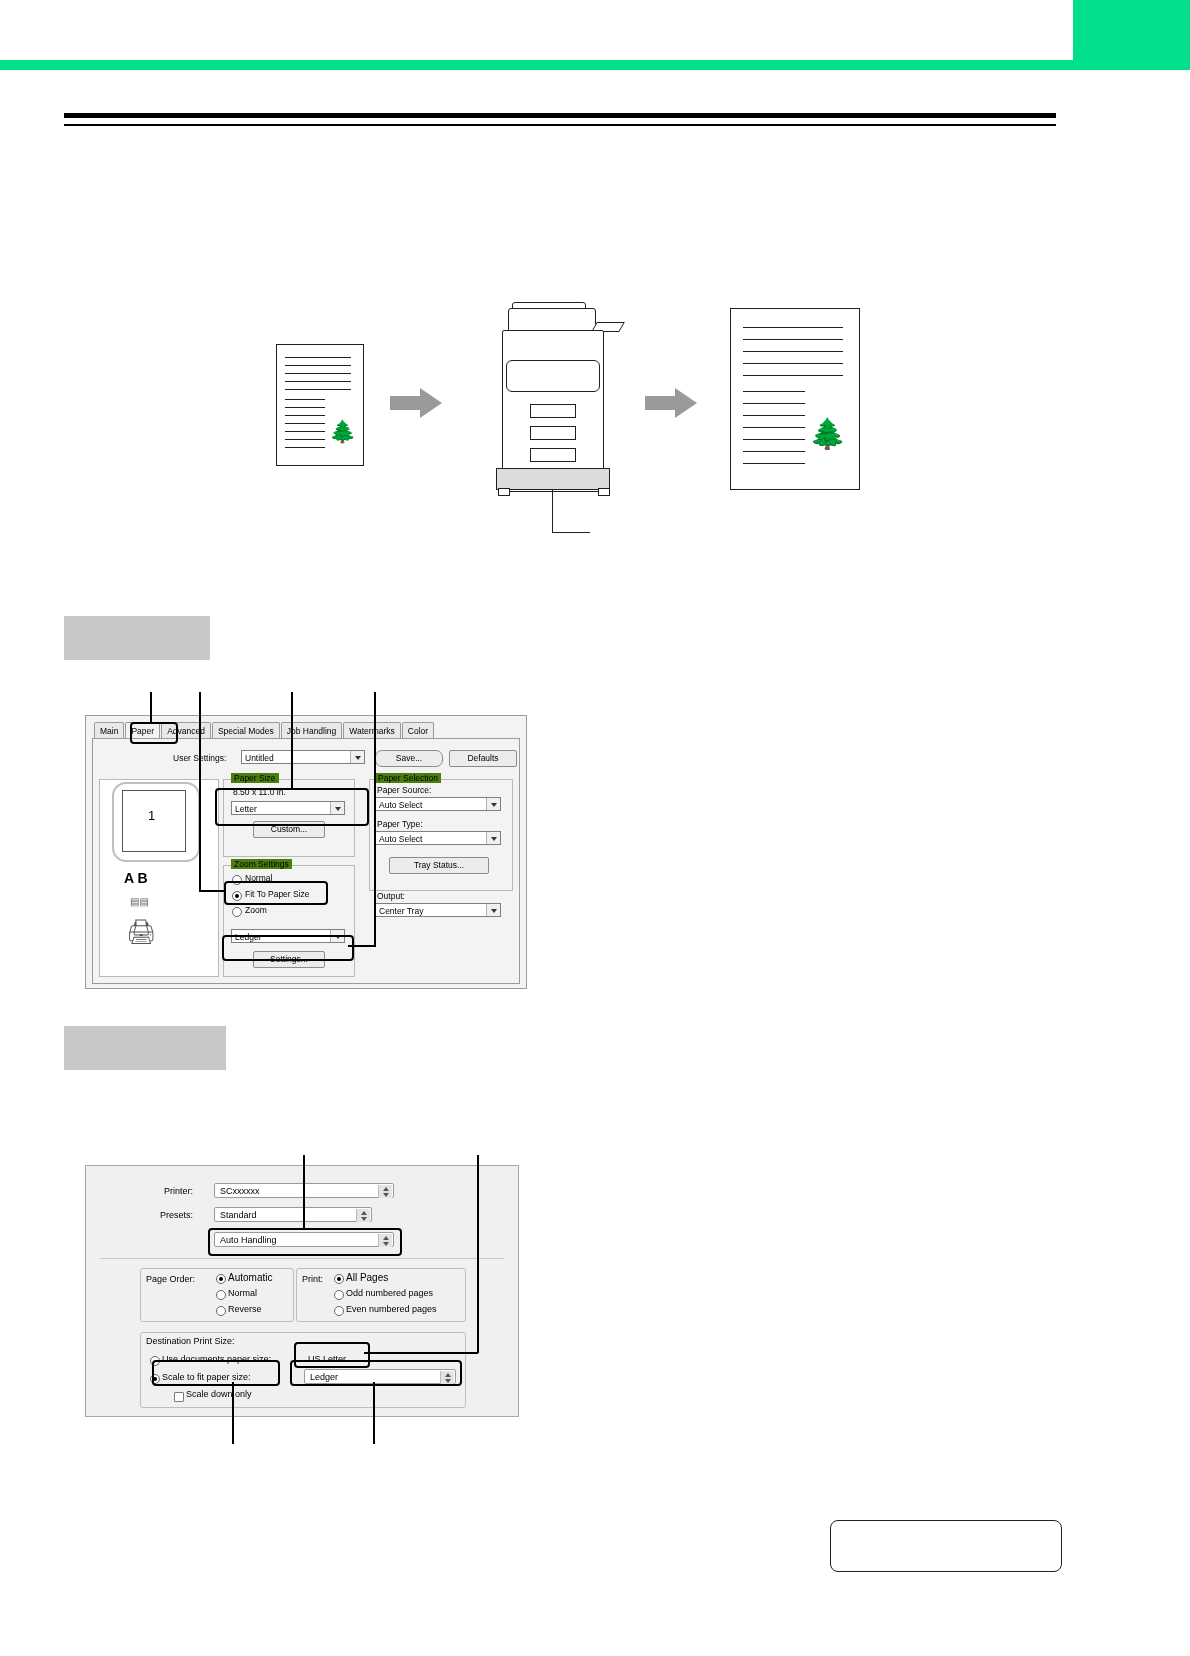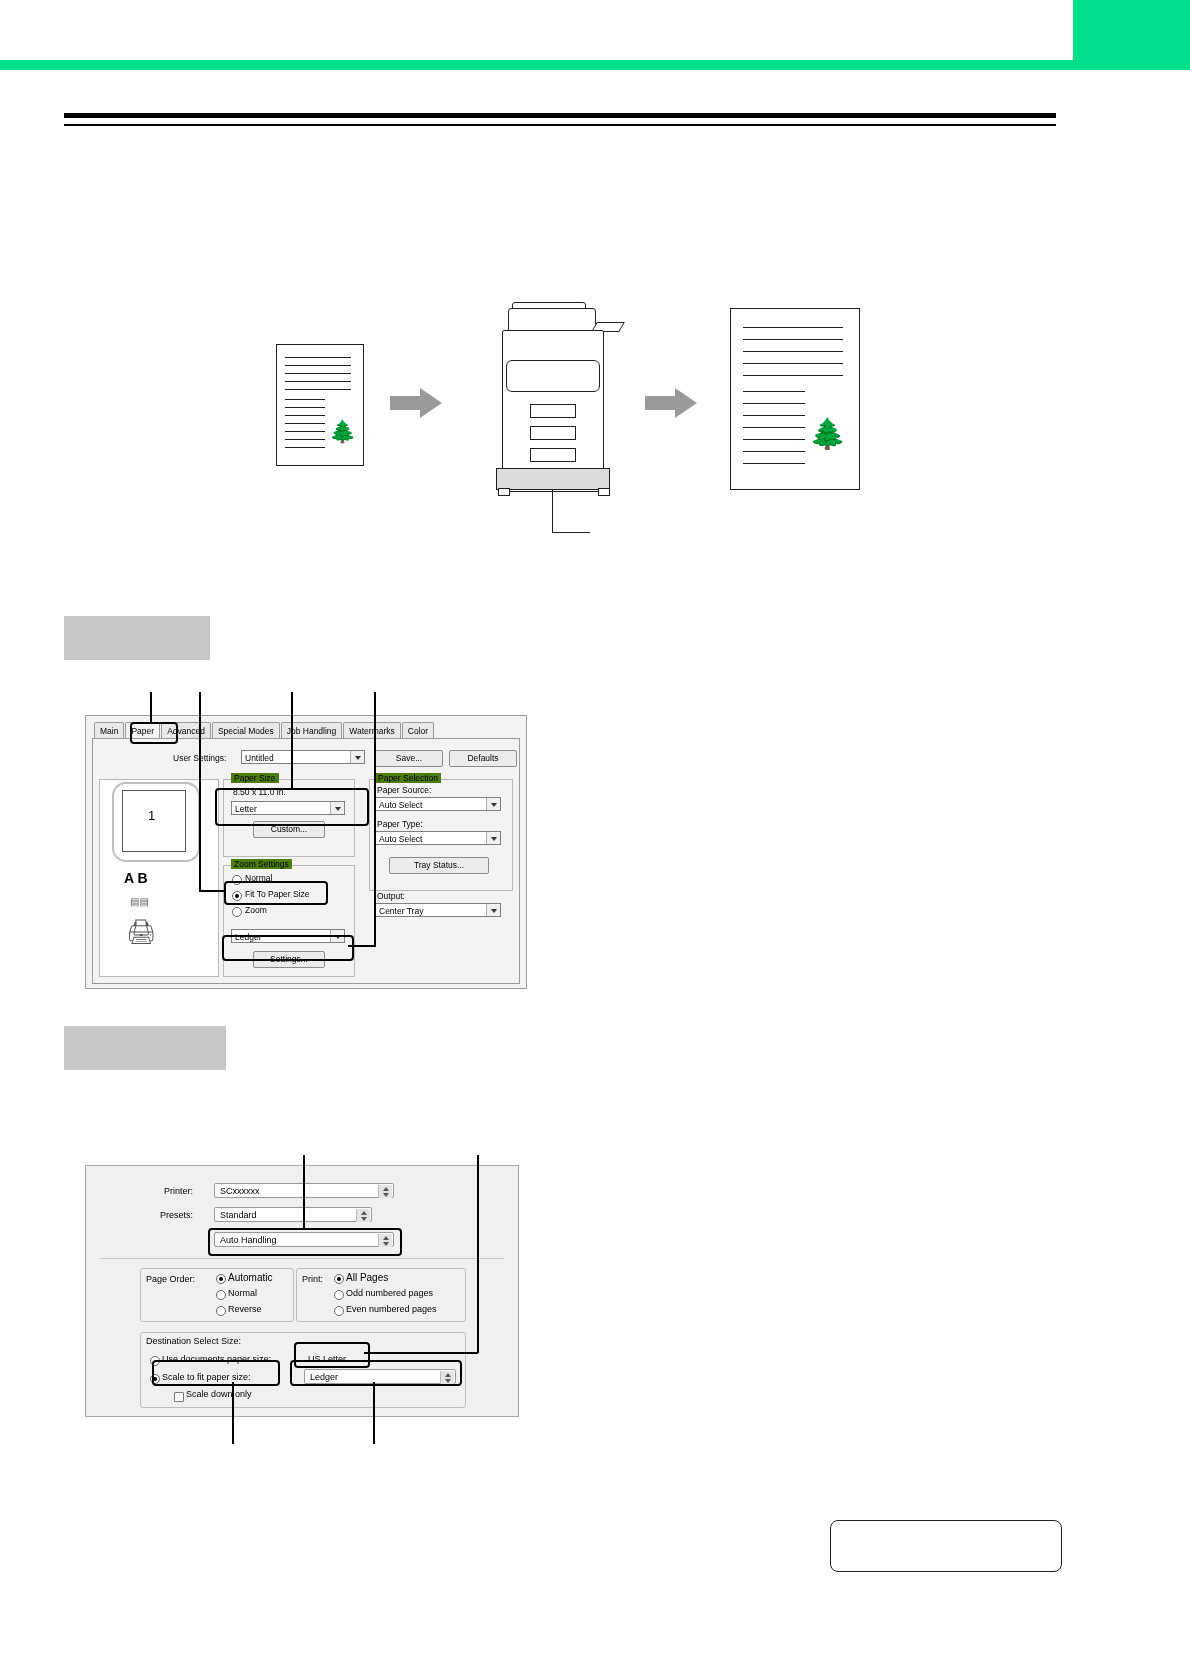--- a/index.html
+++ b/index.html
@@ -229,21 +229,21 @@
     <div class="tab">Color</div>
   </div>
 
   <div class="win-inner">
 
     <div class="fld-label" style="left:80px;top:14px;">User Settings:</div>
     <div class="combo" style="left:148px;top:11px;width:124px;">
       <span>Untitled</span>
       <span class="arrow"></span>
     </div>
-    <div class="btn" style="left:282px;top:11px;width:66px;">Save...</div>
+    <div class="btn" style="left:282px;top:11px;width:66px;border-radius:7px;">Save...</div>
     <div class="btn" style="left:356px;top:11px;width:66px;">Defaults</div>
 
     <div class="preview-pane">
       <div class="pv-round"></div>
       <div class="pv-sheet"></div>
       <div class="pv-num">1</div>
       <div class="pv-AB">A B</div>
       <div class="txt" style="left:30px;top:116px;font-size:10px;color:#666;">▤▤</div>
       <div class="txt" style="left:26px;top:138px;font-size:24px;color:#555;">🖨</div>
     </div>
@@ -344,21 +344,21 @@
   <div class="mac-group" style="left:210px;top:102px;width:168px;height:52px;"></div>
   <div class="txt" style="left:216px;top:108px;font-size:9px;">Print:</div>
   <div class="radio on" style="left:248px;top:108px;"></div>
   <div class="txt" style="left:260px;top:106px;font-size:10px;">All Pages</div>
   <div class="radio" style="left:248px;top:124px;"></div>
   <div class="txt" style="left:260px;top:122px;font-size:9px;">Odd numbered pages</div>
   <div class="radio" style="left:248px;top:140px;"></div>
   <div class="txt" style="left:260px;top:138px;font-size:9px;">Even numbered pages</div>
 
   <div class="mac-group" style="left:54px;top:166px;width:324px;height:74px;"></div>
-  <div class="txt" style="left:60px;top:170px;font-size:9px;">Destination Select Size:</div>
+  <div class="txt" style="left:60px;top:170px;font-size:9px;">Destination Print Size:</div>
 
   <div class="radio" style="left:64px;top:190px;"></div>
   <div class="txt" style="left:76px;top:188px;font-size:9px;">Use documents paper size:</div>
   <div class="txt" style="left:222px;top:188px;font-size:9px;">US Letter</div>
 
   <div class="radio on" style="left:64px;top:208px;"></div>
   <div class="txt" style="left:76px;top:206px;font-size:9px;">Scale to fit paper size:</div>
   <div class="mac-combo" style="left:218px;top:203px;width:152px;">
     <span>Ledger</span>
     <span class="mac-stepper"></span>

